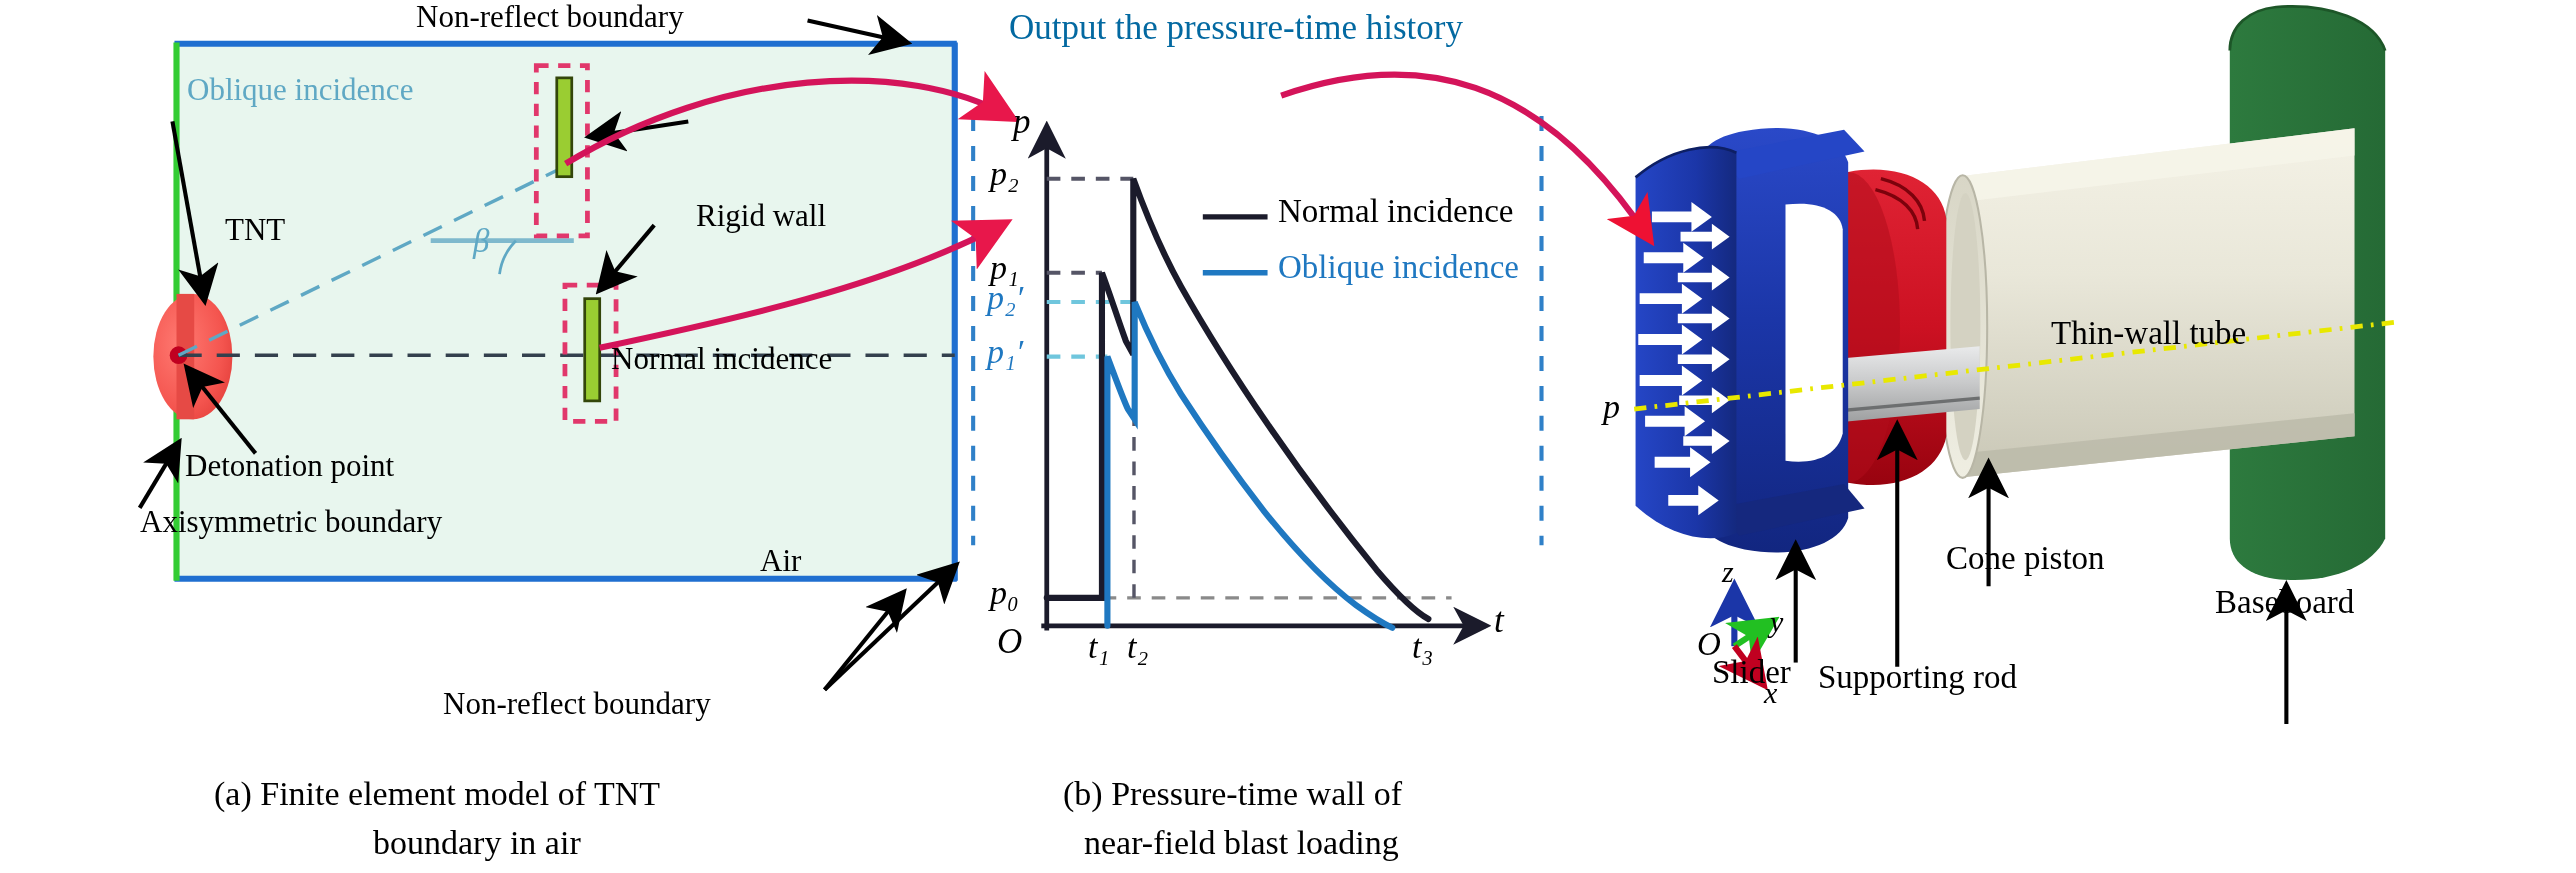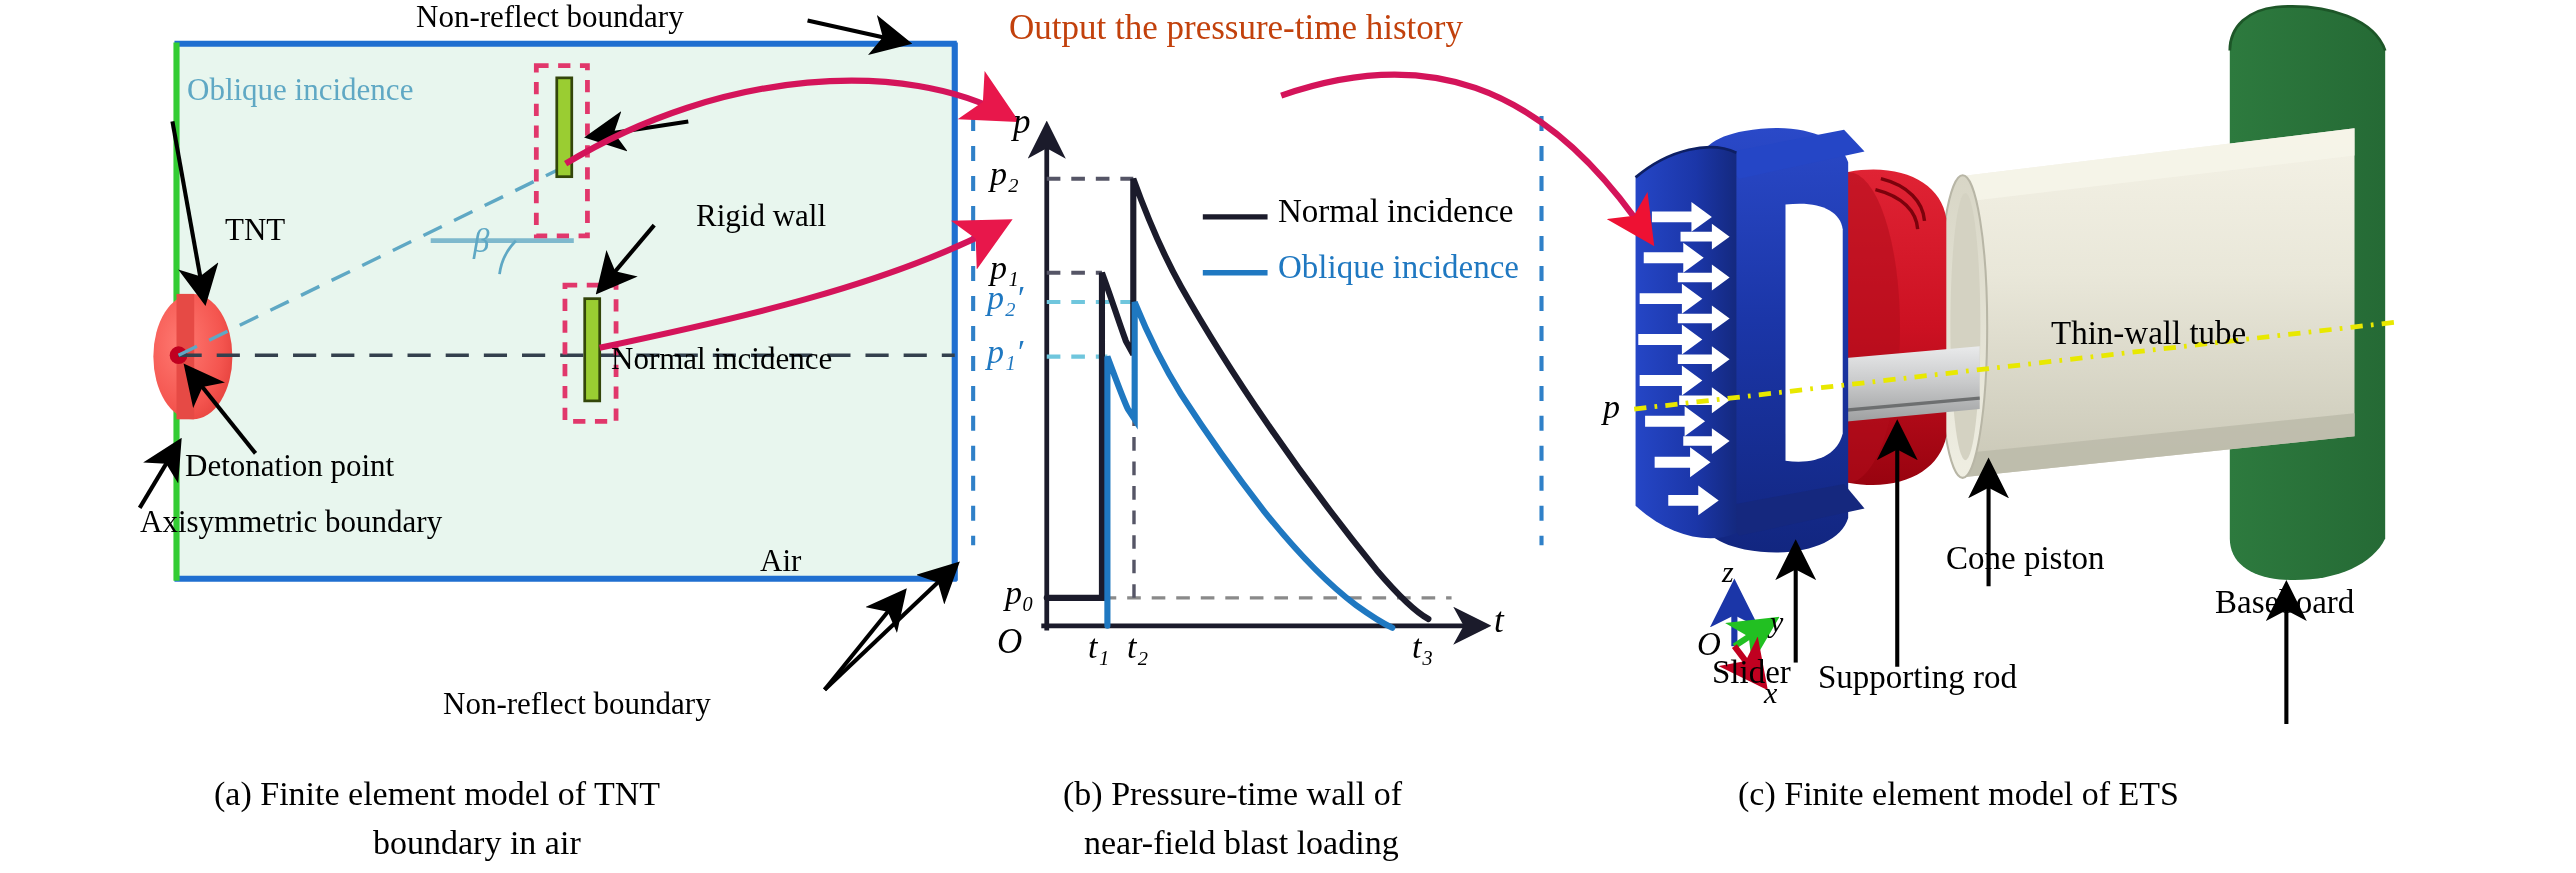--- a/index.html
+++ b/index.html
@@ -4,21 +4,21 @@
 <style>
   html,body{margin:0;padding:0;background:#ffffff;}
   body{width:2576px;height:874px;position:relative;overflow:hidden;
        font-family:"Liberation Serif","DejaVu Serif",serif;}
   .fig{position:absolute;left:0;top:0;width:2576px;height:840px;text-decoration:underline;}
   svg{display:block;}
   .txt{position:absolute;white-space:nowrap;line-height:1;}
   .serif{font-family:"Liberation Serif","DejaVu Serif",serif;}
   .ital{font-style:italic;}
   .blk{color:#000;}
-  .red{color:#c2410c;}
+  .red{color:#0369a1;}
   .blu{color:#1f78c1;}
   .cyn{color:#5fa8c4;}
 </style>
 </head>
 <body>
 
 <div class="fig">
 
 <svg width="2576" height="874" viewBox="0 0 3780 1282" xmlns="http://www.w3.org/2000/svg">
   <defs>
@@ -244,21 +244,21 @@
 <div class="txt serif blk" style="left:443px;top:688px;font-size:31px;">Non-reflect boundary</div>
 
 <div class="txt serif ital blk" style="left:1013px;top:104px;font-size:35px;">p</div>
 <div class="txt serif ital blk" style="left:1494px;top:603px;font-size:35px;">t</div>
 <div class="txt serif ital blk" style="left:997px;top:624px;font-size:35px;">O</div>
 
 <div class="txt serif ital blk" style="left:990px;top:157px;font-size:34px;">p₂</div>
 <div class="txt serif ital blk" style="left:990px;top:251px;font-size:34px;">p₁</div>
 <div class="txt serif ital blu" style="left:987px;top:281px;font-size:34px;">p₂′</div>
 <div class="txt serif ital blu" style="left:987px;top:335px;font-size:34px;">p₁′</div>
-<div class="txt serif ital blk" style="left:990px;top:576px;font-size:34px;margin-left:15px;">p₀</div>
+<div class="txt serif ital blk" style="left:990px;top:576px;font-size:34px;">p₀</div>
 
 <div class="txt serif ital blk" style="left:1088px;top:630px;font-size:34px;">t₁</div>
 <div class="txt serif ital blk" style="left:1127px;top:630px;font-size:34px;">t₂</div>
 <div class="txt serif ital blk" style="left:1412px;top:630px;font-size:34px;">t₃</div>
 
 <div class="txt serif blk" style="left:1278px;top:195px;font-size:33px;">Normal incidence</div>
 <div class="txt serif blu" style="left:1278px;top:251px;font-size:33px;">Oblique incidence</div>
 
 <div class="txt serif red" style="left:1009px;top:9.5px;font-size:35px;">Output the pressure-time history</div>
 
@@ -270,16 +270,15 @@
 <div class="txt serif blk" style="left:2215px;top:586px;font-size:33px;">Baseboard</div>
 <div class="txt serif ital blk" style="left:1697px;top:628px;font-size:33px;">O</div>
 <div class="txt serif ital blk" style="left:1770px;top:607px;font-size:30px;">y</div>
 <div class="txt serif ital blk" style="left:1764px;top:678px;font-size:30px;">x</div>
 <div class="txt serif ital blk" style="left:1722px;top:557px;font-size:30px;">z</div>
 
 <div class="txt serif blk" style="left:214px;top:777px;font-size:34px;">(a) Finite element model of TNT</div>
 <div class="txt serif blk" style="left:373px;top:826px;font-size:34px;">boundary in air</div>
 <div class="txt serif blk" style="left:1063px;top:777px;font-size:34px;">(b) Pressure-time wall of</div>
 <div class="txt serif blk" style="left:1084px;top:826px;font-size:34px;">near-field blast loading</div>
-<div class="txt serif blk" style="left:1738px;top:777px;font-size:34px;">(c) Finite element model of ETS</div>
 
 </div>
 
 
 </body></html>

